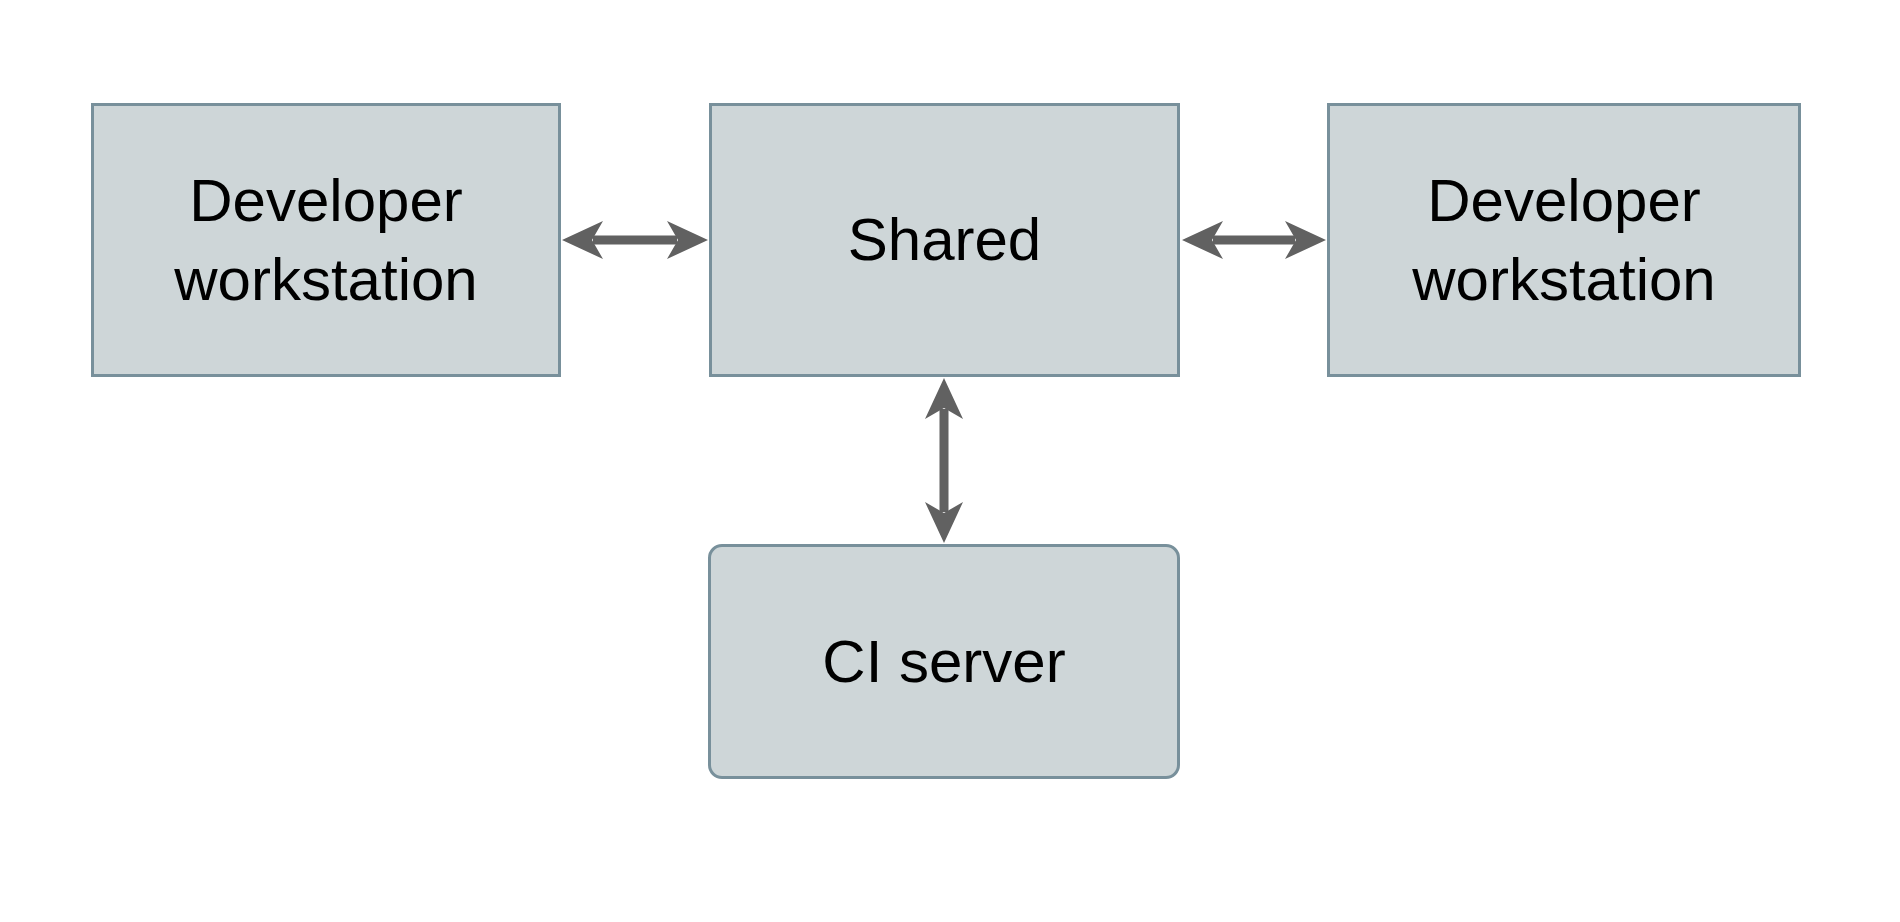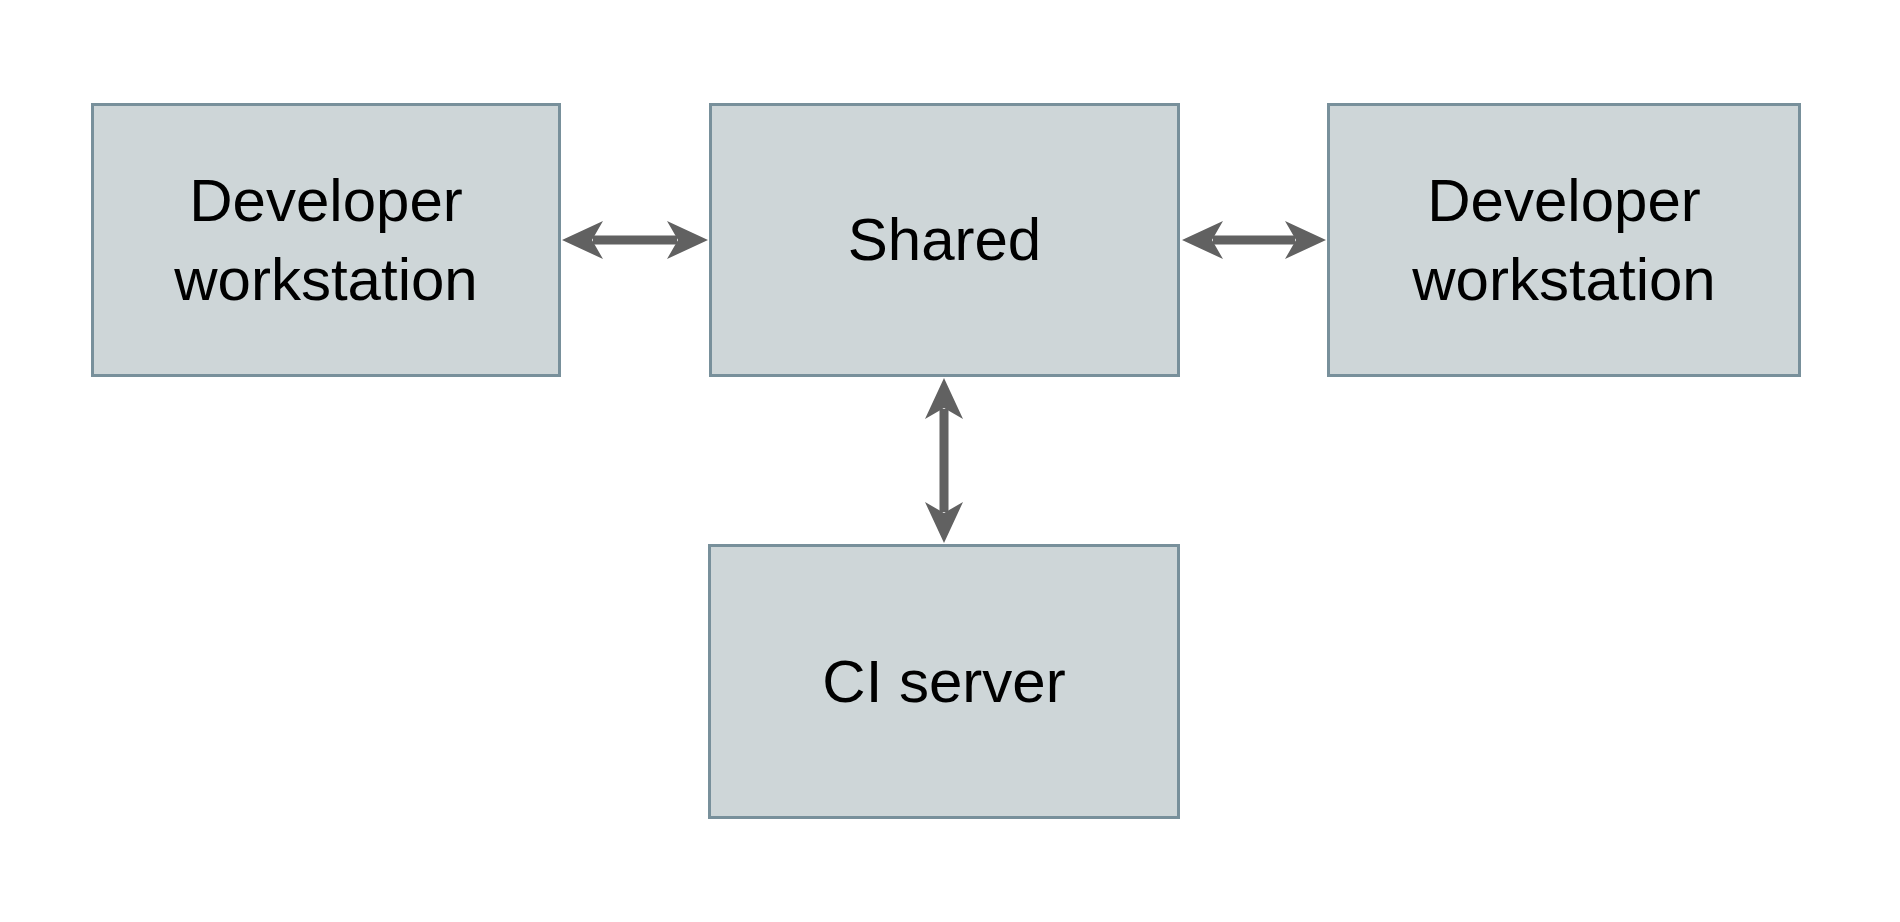--- a/index.html
+++ b/index.html
@@ -26,21 +26,21 @@
     text-align: center;
     color: var(--text, #000000);
     font-size: 60px;
     line-height: 1.32;
     letter-spacing: 0;
   }
   .node span { display: block; white-space: nowrap; }
   .node-dev-left  { left: 91px;   top: 103px; width: 470px; height: 274px; }
   .node-cache     { left: 709px;  top: 103px; width: 471px; height: 274px; }
   .node-dev-right { left: 1327px; top: 103px; width: 474px; height: 274px; }
-  .node-ci        { left: 708px;  top: 544px; width: 472px; height: 275px; }
+  .node-ci        { left: 708px;  top: 544px; width: 472px; height: 235px; border-radius: 14px; }
   .arrow {
     position: absolute;
     color: var(--arrow, #616161);
   }
   .arrow svg { display: block; }
   .arrow-left-conn  { left: 561px;  top: 208px; }
   .arrow-right-conn { left: 1181px; top: 208px; }
   .arrow-down-conn  { left: 914px;  top: 377px; }
 </style>
 </head>

